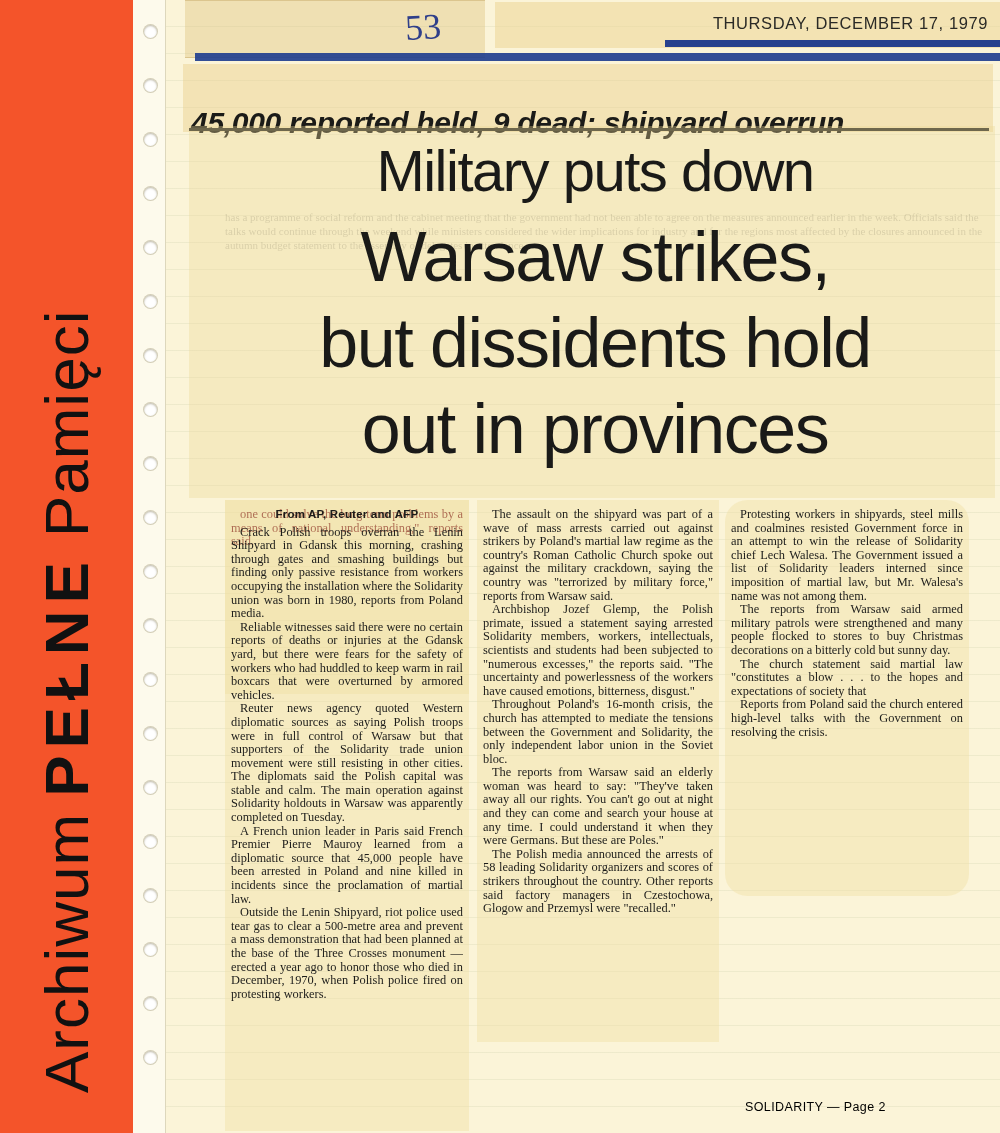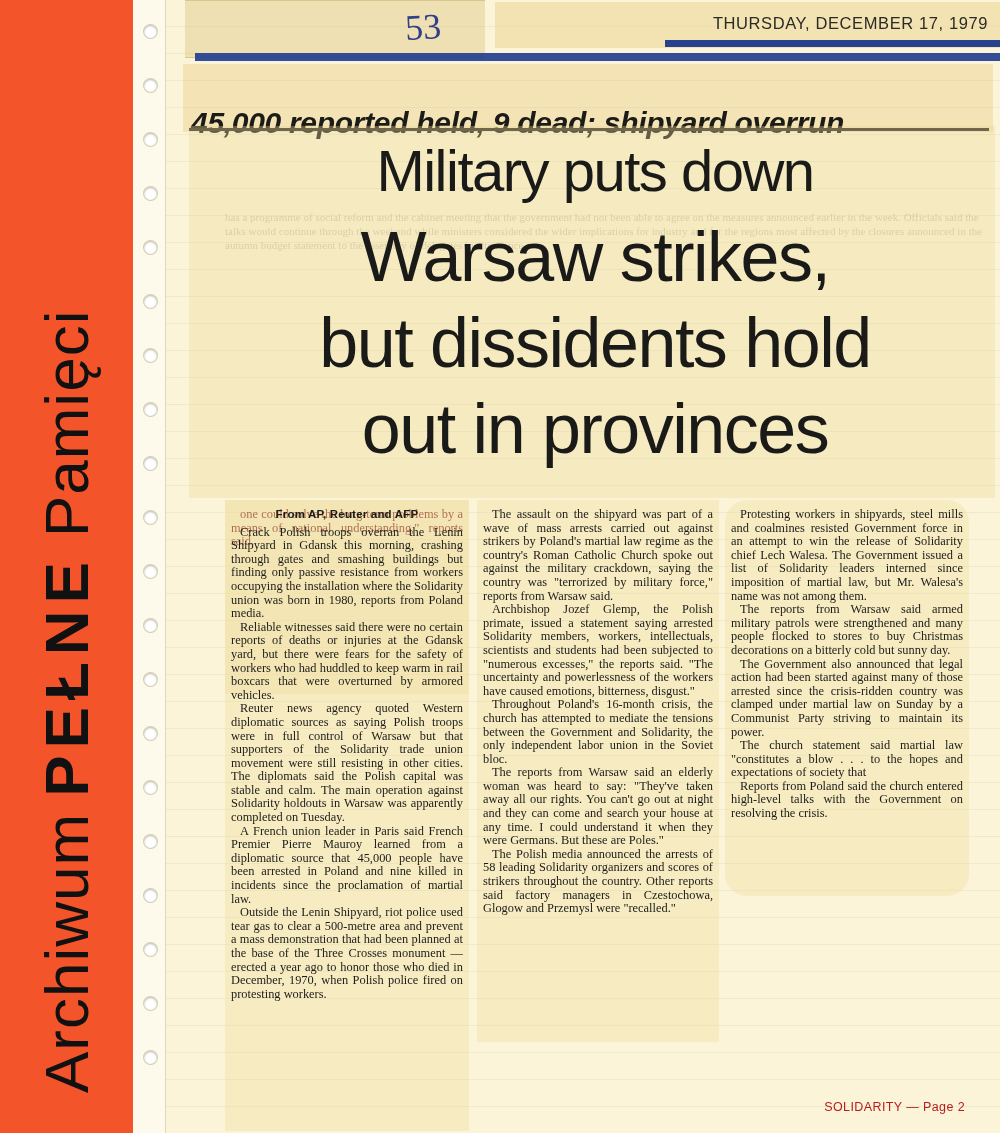--- a/index.html
+++ b/index.html
@@ -260,22 +260,22 @@
     text-align: justify;
   }
   #col3b p { margin: 0; text-indent: 9px; }
   #jumpline {
     position: absolute;
     left: 520px; top: 600px;
     width: 220px;
     font-family: "Liberation Sans", sans-serif;
     font-size: 12.5px;
     letter-spacing: 0.4px;
-    color: #b91c1c;
-    text-align: right;
+    color: #000000;
+    text-align: left;
   }
 </style>
 </head>
 <body>
 
 <div id="spine">
   <div id="spine-text">
     <span>Archiwum</span>
     <span class="bold-part">PEŁNE</span>
     <span style="margin-left:18px">Pamięci</span>
@@ -352,21 +352,20 @@
         <p>The assault on the shipyard was part of a wave of mass arrests carried out against strikers by Poland's martial law regime as the country's Roman Catholic Church spoke out against the military crackdown, saying the country was "terrorized by military force," reports from Warsaw said.</p>
         <p>Archbishop Jozef Glemp, the Polish primate, issued a statement saying arrested Solidarity members, workers, intellectuals, scientists and students had been subjected to "numerous excesses," the reports said. "The uncertainty and powerlessness of the workers have caused emotions, bitterness, disgust."</p>
         <p>Throughout Poland's 16-month crisis, the church has attempted to mediate the tensions between the Government and Solidarity, the only independent labor union in the Soviet bloc.</p>
         <p>The reports from Warsaw said an elderly woman was heard to say: "They've taken away all our rights. You can't go out at night and they can come and search your house at any time. I could understand it when they were Germans. But these are Poles."</p>
         <p>The Polish media announced the arrests of 58 leading Solidarity organizers and scores of strikers throughout the country. Other reports said factory managers in Czestochowa, Glogow and Przemysl were "recalled."</p>
       </div>
 
       <div class="col" id="col3">
         <p>Protesting workers in shipyards, steel mills and coalmines resisted Government force in an attempt to win the release of Solidarity chief Lech Walesa. The Government issued a list of Solidarity leaders interned since imposition of martial law, but Mr. Walesa's name was not among them.</p>
         <p>The reports from Warsaw said armed military patrols were strengthened and many people flocked to stores to buy Christmas decorations on a bitterly cold but sunny day.</p>
-        <p>The Government also announced that legal action had been started against many of those arrested since the crisis-ridden country was clamped under martial law on Sunday by a Communist Party striving to maintain its power.</p>
         <p>The church statement said martial law "constitutes a blow . . . to the hopes and expectations of society that</p>
         <p>Reports from Poland said the church entered high-level talks with the Government on resolving the crisis.</p>
       </div>
 
       <div id="col3b">
         <p>one could solve the long-term problems by a means of national understanding," reports said.</p>
       </div>
 
       <div id="jumpline">SOLIDARITY — Page 2</div>
     </div>

